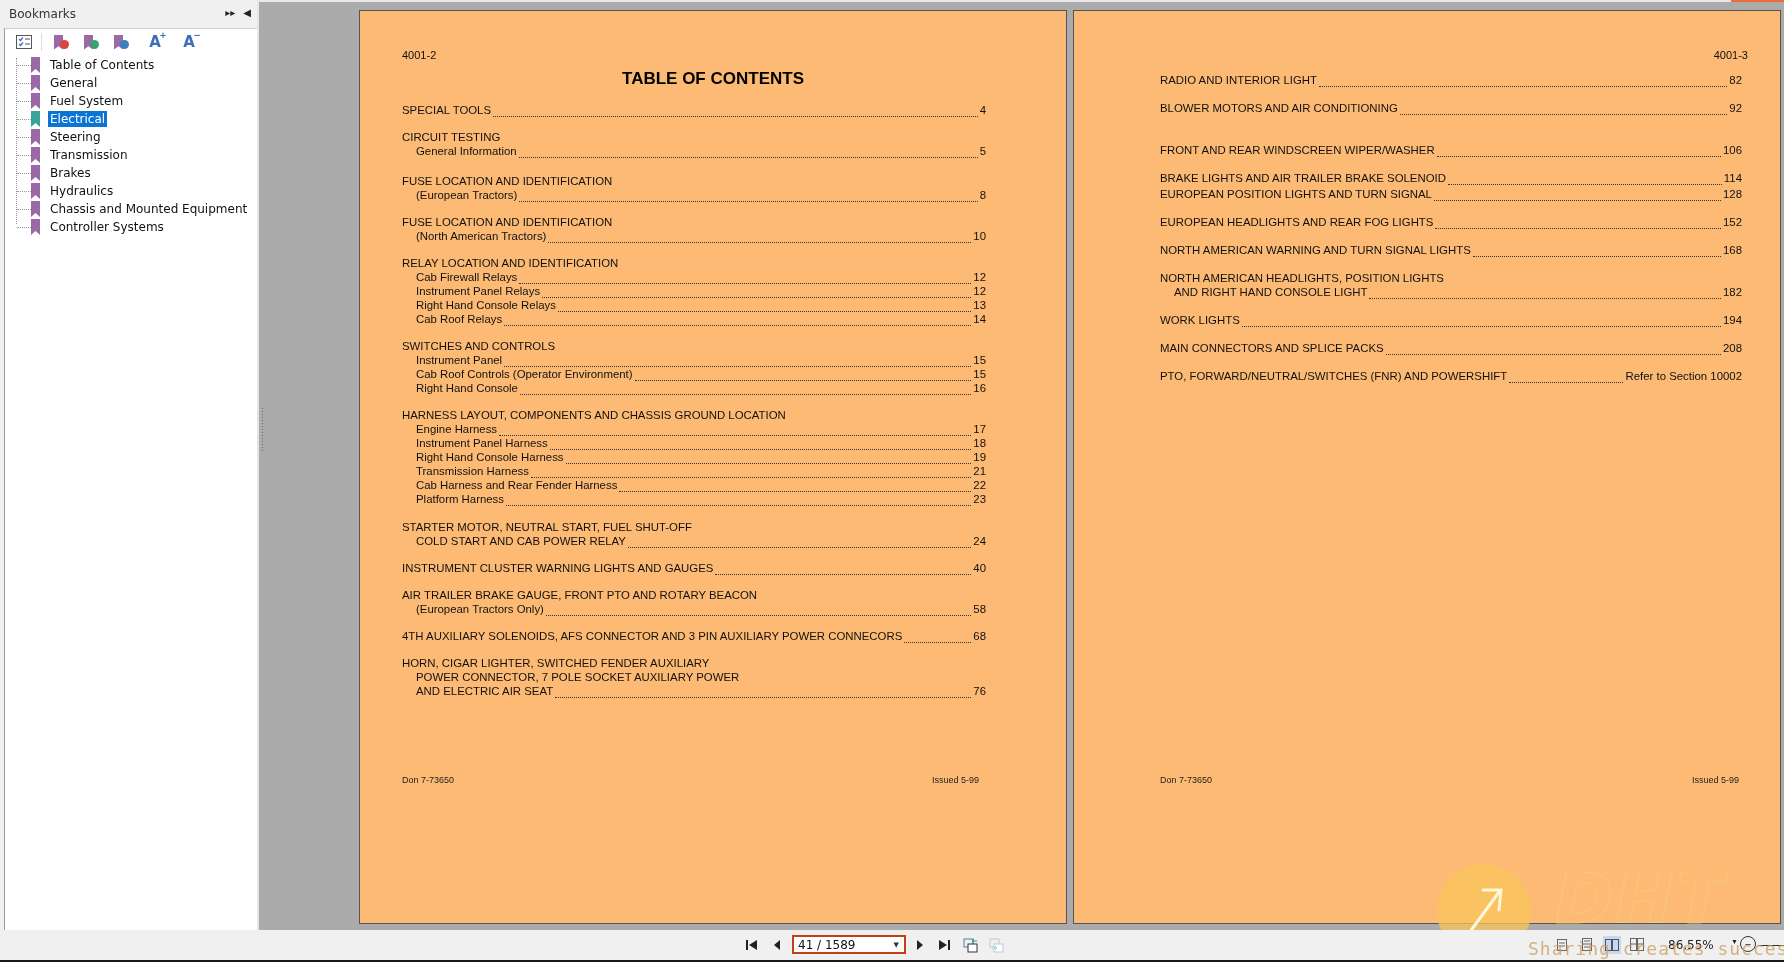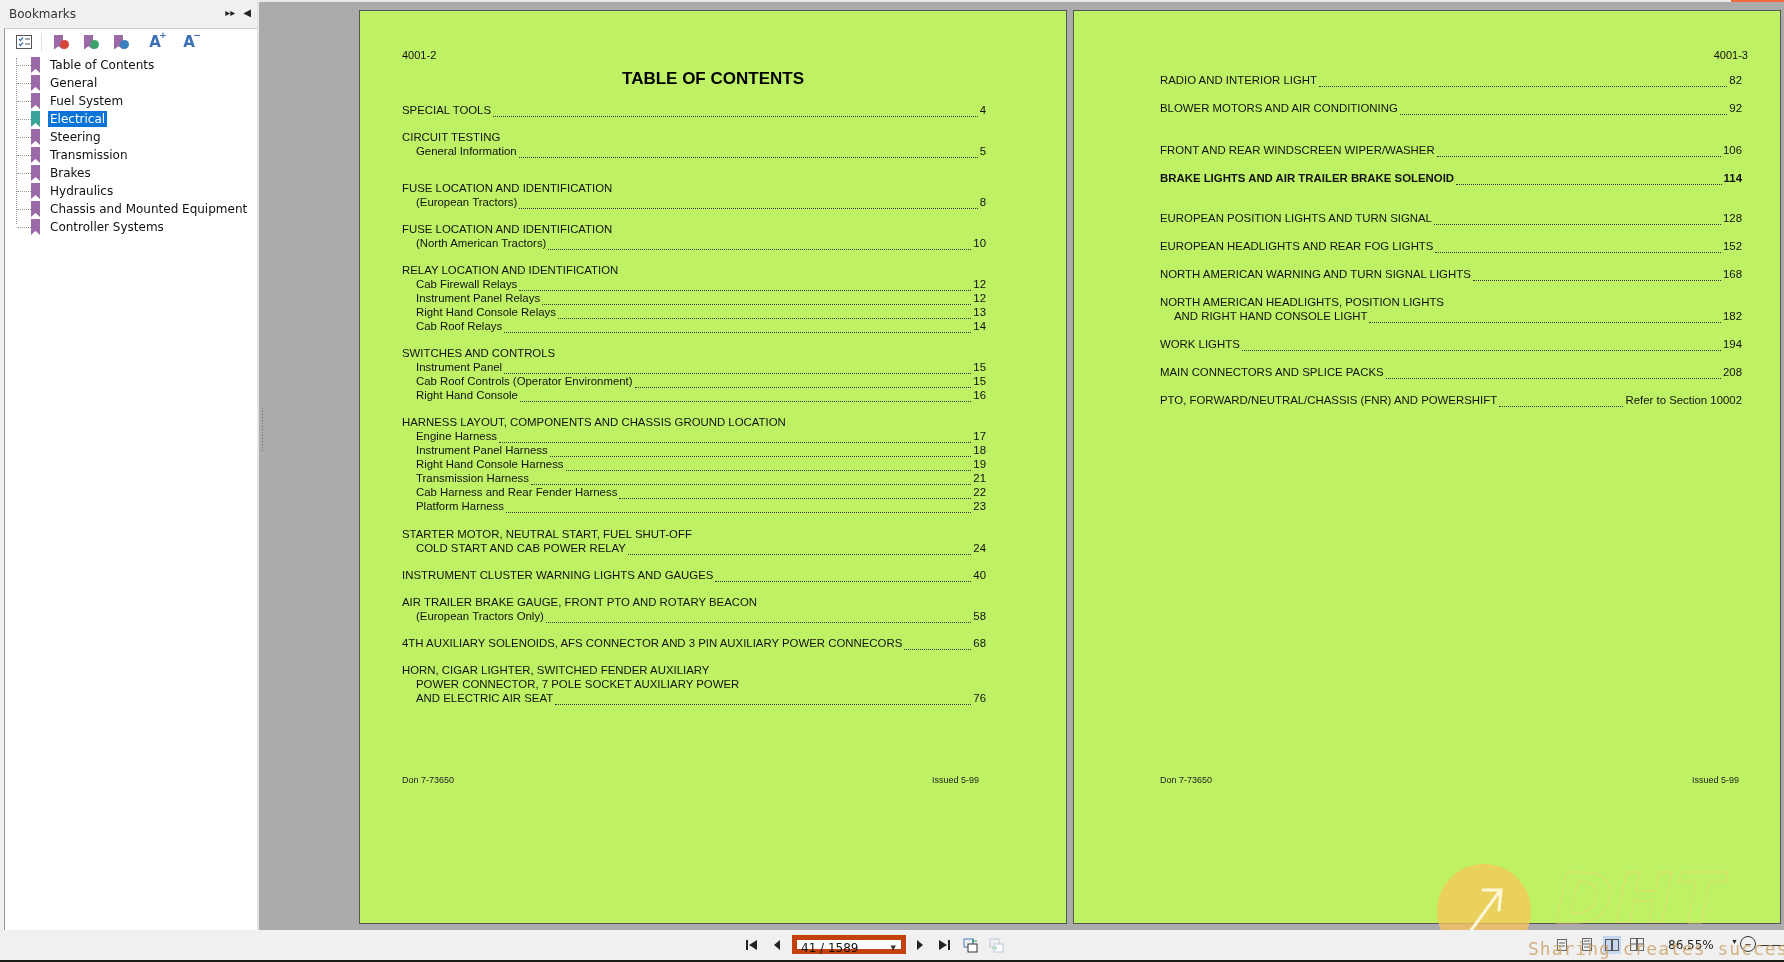--- a/index.html
+++ b/index.html
@@ -30,40 +30,40 @@
 
   
   #splitter { position:absolute; left:257px; top:0; width:2px; height:930px; background:#e6e6e6; }
   #grip { position:absolute; left:261px; top:407px; width:3px; height:45px; background-image:radial-gradient(#666 40%, transparent 41%); background-size:3px 3px; }
 
   
   #doc-area { position:absolute; left:259px; top:0; width:1525px; height:930px; background:#ababab; }
   #top-strip { position:absolute; left:259px; top:0; width:1525px; height:2px; background:#e8e8e8; }
   #orange-mark { position:absolute; left:1731px; top:0; width:53px; height:2px; background:#f06a3a; }
 
-  .page { position:absolute; top:10px; height:914px; background:#bef264; border:1px solid #555; box-sizing:border-box; }
+  .page { position:absolute; top:10px; height:914px; background:#fdba74; border:1px solid #555; box-sizing:border-box; }
   #page-left { left:359px; width:708px; }
   #page-right { left:1073px; width:708px; }
 
   .pg-num { position:absolute; top:38px; font-size:11px; color:#111; }
   .pg-title { position:absolute; top:58px; left:0; width:100%; text-align:center; font-size:17px; font-weight:bold; color:#000; }
   .toc { position:absolute; font-size:11.4px; color:#111; }
   .toc-group { margin-bottom:14px; }
   .toc-line { display:flex; align-items:flex-end; height:14px; line-height:14px; white-space:nowrap; }
   .toc-line.ind { padding-left:14px; }
   .toc-line .t { flex:0 0 auto; }
   .toc-line .dots { flex:1 1 auto; overflow:hidden; margin:0 2px; border-bottom:1px dotted #333; height:10px; }
   .toc-line .p { flex:0 0 auto; }
   .pg-foot { position:absolute; top:764px; font-size:9px; color:#222; }
 
   
   #bottom-bar { position:absolute; left:0; top:930px; width:1784px; height:30px; background:#f0f0f0; }
   #dark-strip { position:absolute; left:0; top:960px; width:1784px; height:2px; background:#1a1a14; }
   .nav-btn { position:absolute; top:7px; height:16px; display:flex; align-items:center; justify-content:center; cursor:pointer; color:#222; font-size:13px; }
-  #page-box { position:absolute; left:792px; top:5px; width:114px; height:19px; background:#fff; border:5px solid #c2410c; box-sizing:border-box; font-family:"DejaVu Sans", sans-serif; font-size:12px; color:#111; padding-left:4px; line-height:17px; }
+  #page-box { position:absolute; left:792px; top:5px; width:114px; height:19px; background:#fff; border:2px solid #c2410c; box-sizing:border-box; font-family:"DejaVu Sans", sans-serif; font-size:12px; color:#111; padding-left:4px; line-height:17px; }
   #page-box .dd { position:absolute; right:5px; top:0; font-size:7px; color:#333; }
   .view-ic { position:absolute; top:6px; width:18px; height:18px; display:flex; align-items:center; justify-content:center; cursor:pointer; }
   .view-ic.active { background:#c7d9f2; }
   #zoom-lvl { position:absolute; left:1668px; top:8px; font-family:"DejaVu Sans", sans-serif; font-size:12px; color:#222; }
   #zoom-dd { position:absolute; left:1731px; top:8px; font-size:7px; color:#222; }
   #zoom-out { position:absolute; left:1740px; top:6px; width:14px; height:14px; border:1px solid #333; border-radius:50%; display:flex; align-items:center; justify-content:center; font-size:11px; line-height:1; color:#333; }
   #zoom-slider { position:absolute; left:1758px; top:15px; width:26px; height:1px; background:#333; }
 
   
   #wm-circle { position:absolute; left:1437px; top:864px; width:94px; height:94px; border-radius:50%; background:rgba(248,196,90,0.75); }
@@ -177,21 +177,21 @@
   <div class="pg-num" style="left:42px">4001-2</div>
   <div class="pg-title">TABLE OF CONTENTS</div>
   <div class="toc" id="toc-left" style="left:42px; top:92px; width:584px;">
       <div class="toc-group" style="margin-bottom: 13px;">
         <div class="toc-line">
           <span class="t">SPECIAL TOOLS</span>
           <span class="dots"></span>
           <span class="p">4</span>
         </div>
       </div>
-      <div class="toc-group" style="margin-bottom: 23px;">
+      <div class="toc-group" style="margin-bottom: 16px;">
         <div class="toc-line">
           <span class="t">CIRCUIT TESTING</span>
         </div>
         <div class="toc-line ind">
           <span class="t">General Information</span>
           <span class="dots"></span>
           <span class="p">5</span>
         </div>
       </div>
       <div class="toc-group" style="margin-bottom: 13px;">
@@ -363,21 +363,21 @@
           <span class="p">92</span>
         </div>
       </div>
       <div class="toc-group" style="margin-bottom: 14px;">
         <div class="toc-line">
           <span class="t">FRONT AND REAR WINDSCREEN WIPER/WASHER</span>
           <span class="dots"></span>
           <span class="p">106</span>
         </div>
       </div>
-      <div class="toc-group" style="margin-bottom: 26px; font-weight: bold;">
+      <div class="toc-group" style="margin-bottom: 2px;">
         <div class="toc-line">
           <span class="t">BRAKE LIGHTS AND  AIR TRAILER BRAKE SOLENOID</span>
           <span class="dots"></span>
           <span class="p">114</span>
         </div>
       </div>
       <div class="toc-group" style="margin-bottom: 14px;">
         <div class="toc-line">
           <span class="t">EUROPEAN POSITION LIGHTS AND TURN SIGNAL</span>
           <span class="dots"></span>
@@ -417,21 +417,21 @@
       </div>
       <div class="toc-group" style="margin-bottom: 14px;">
         <div class="toc-line">
           <span class="t">MAIN CONNECTORS AND SPLICE PACKS</span>
           <span class="dots"></span>
           <span class="p">208</span>
         </div>
       </div>
       <div class="toc-group" style="margin-bottom: 14px;">
         <div class="toc-line">
-          <span class="t">PTO, FORWARD/NEUTRAL/CHASSIS (FNR) AND POWERSHIFT</span>
+          <span class="t">PTO, FORWARD/NEUTRAL/SWITCHES (FNR) AND POWERSHIFT</span>
           <span class="dots"></span>
           <span class="p">Refer to Section 10002</span>
         </div>
       </div>
     </div>
   <div class="pg-foot" style="left:86px">Don 7-73650</div>
   <div class="pg-foot" style="left:618px">Issued 5-99</div>
 </div>
 
 <div id="wm-circle">

